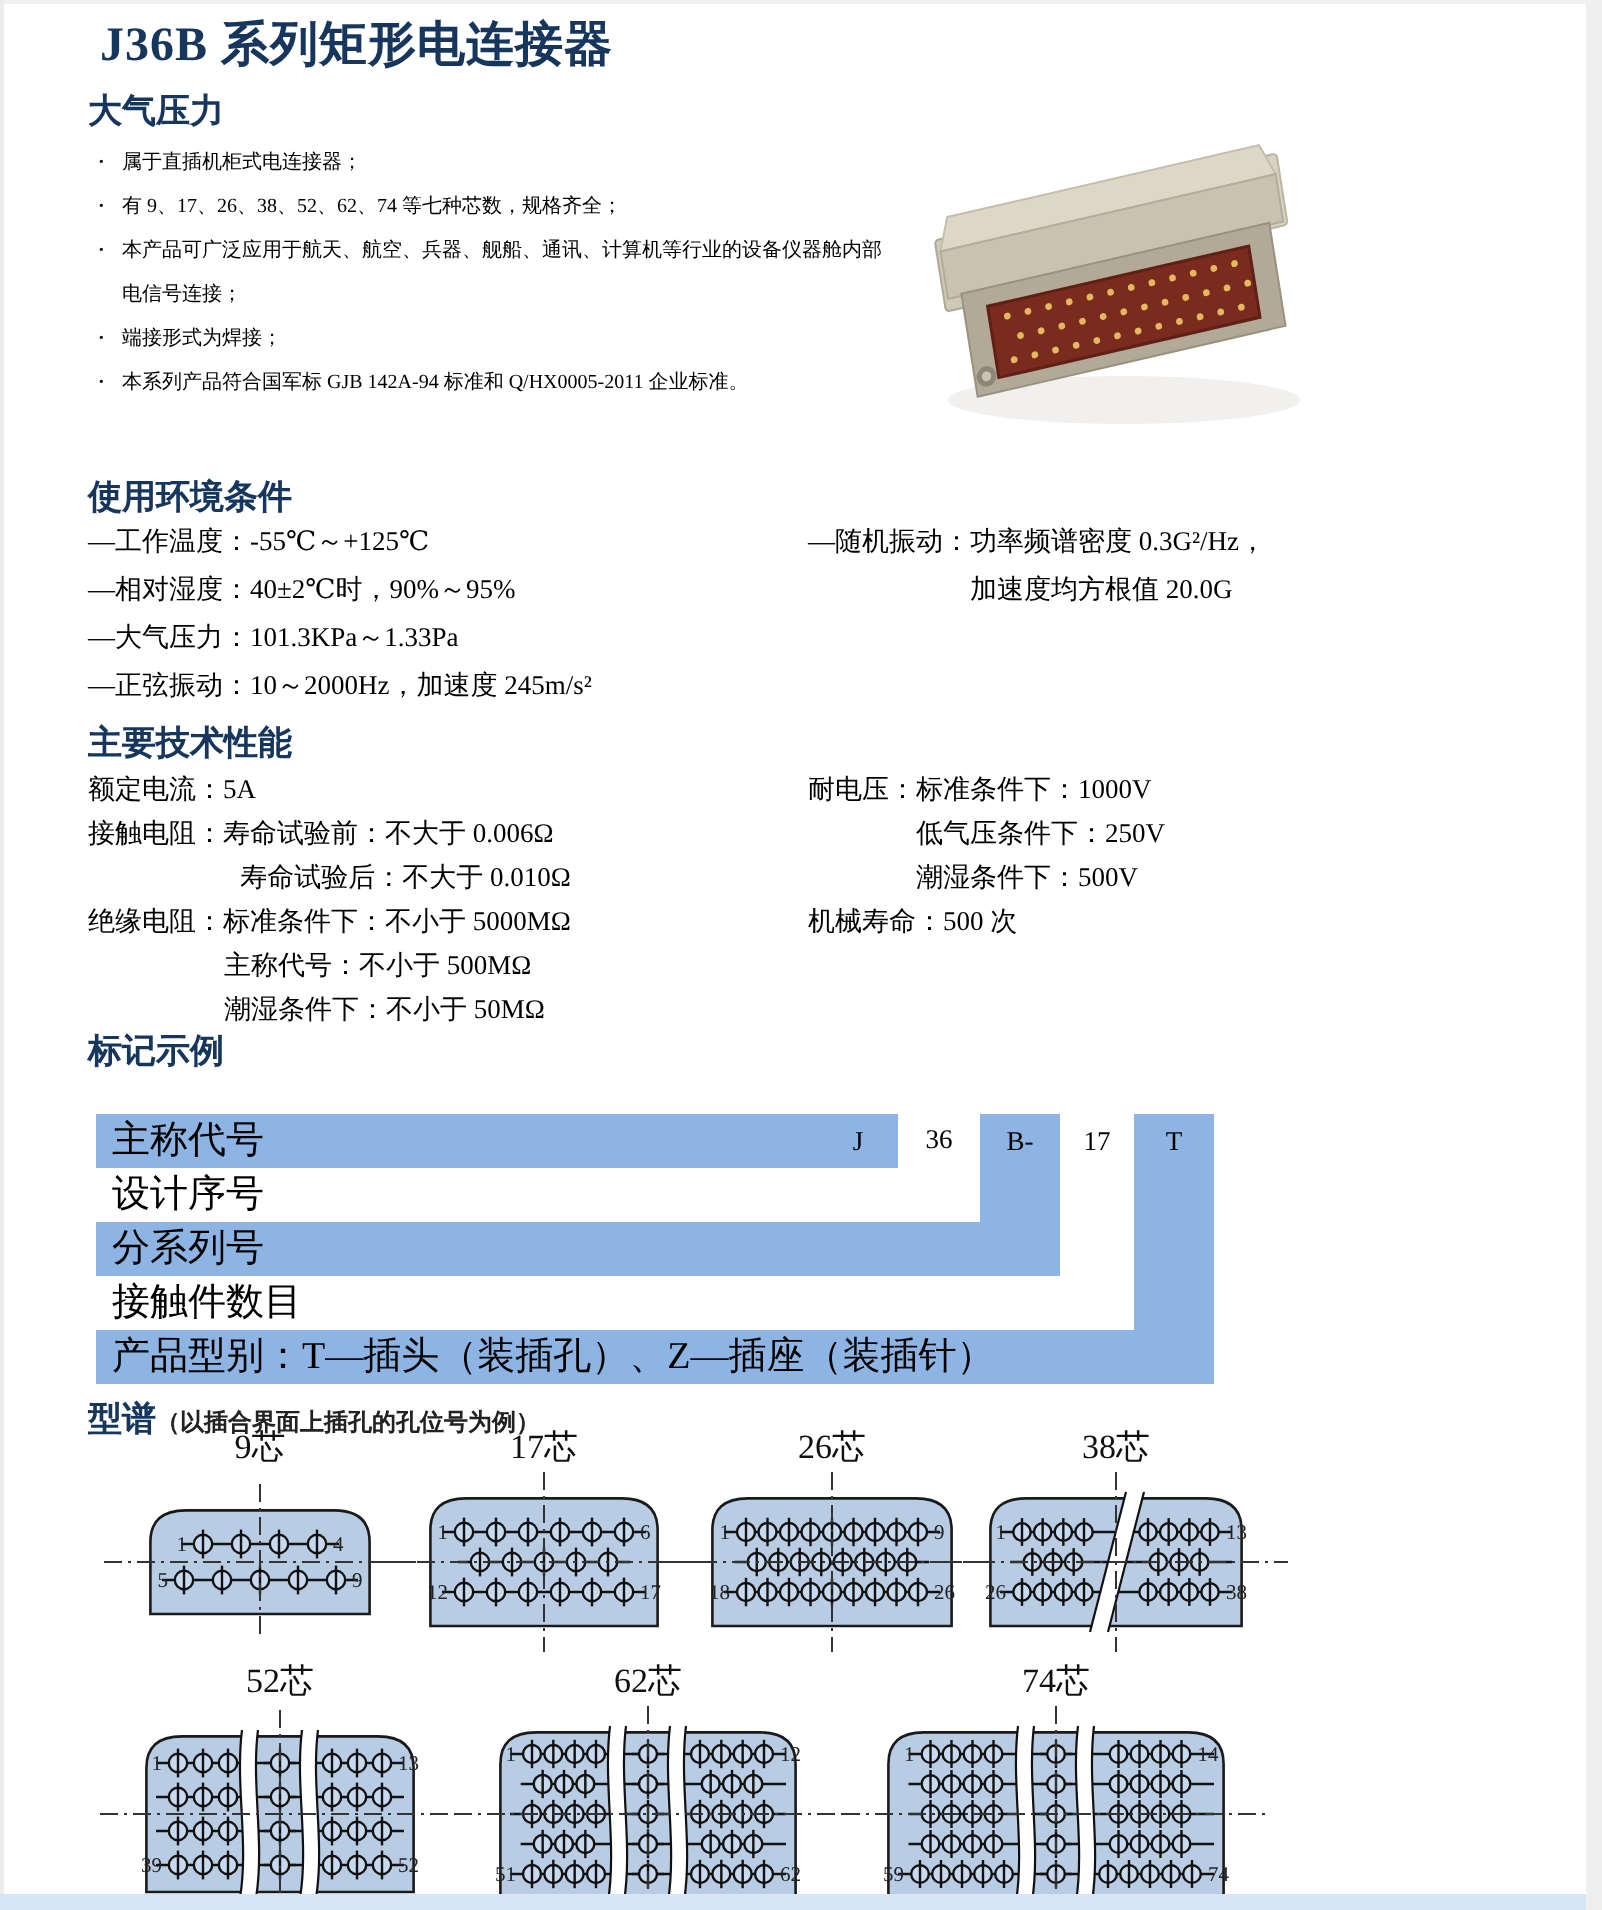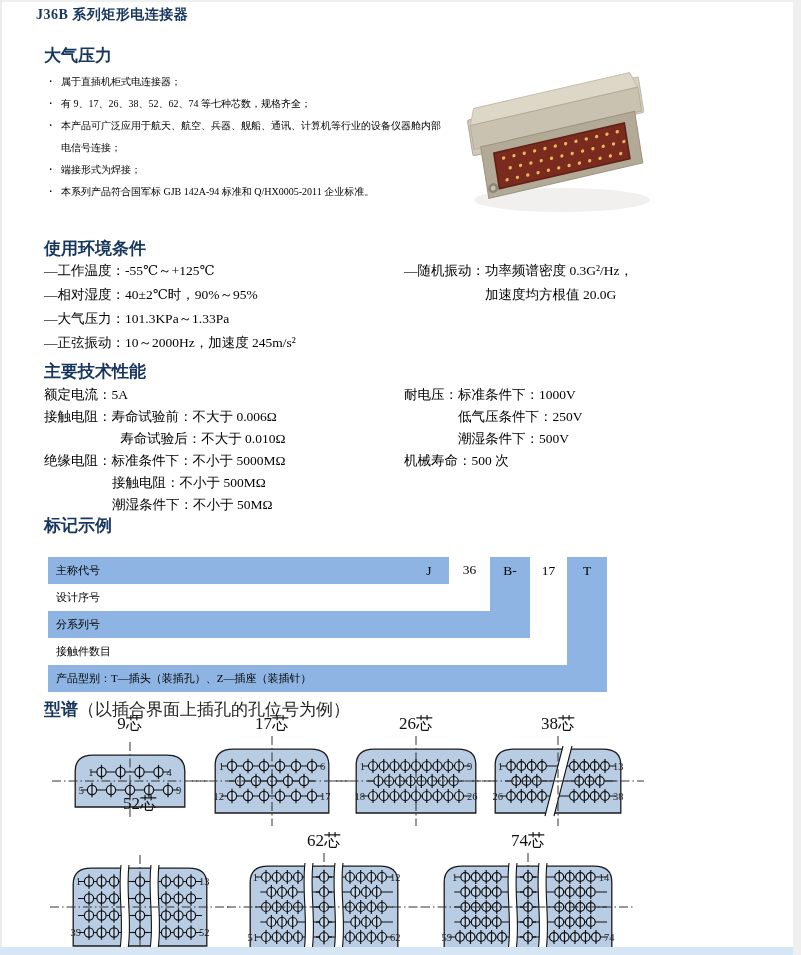--- a/index.html
+++ b/index.html
@@ -5,41 +5,41 @@
   *{margin:0;padding:0;box-sizing:border-box}
   html,body{width:801px;height:955px}
   body{position:relative;background:#fff;overflow:hidden;color:#000;
        font-family:"Liberation Serif","DejaVu Serif",serif}
   .abs{position:absolute}
   .edge-top{left:0;top:0;width:801px;height:2px;background:#f0f0f0}
   .edge-left{left:0;top:0;width:2px;height:955px;background:#ececec}
   .edge-right{left:793px;top:0;width:8px;height:955px;background:#efefef;z-index:30}
   .footer-bar{left:0;top:947px;width:801px;height:8px;background:#d7e6f4;z-index:20}
 
-  .page-title{left:36px;top:6px;font-size:14px;font-weight:bold;color:#17365d;letter-spacing:.5px}
+  .page-title{left:50px;top:6px;font-size:24px;font-weight:bold;color:#17365d;letter-spacing:.5px}
   .sec-head{font-size:17px;font-weight:bold;color:#17365d}
   #h-intro{left:44px;top:44px}
   #h-env{left:44px;top:237px}
   #h-perf{left:44px;top:360px}
   #h-mark{left:44px;top:514px}
   #h-spec{left:44px;top:698px}
-  .head-note{font-size:17px;font-weight:normal;color:#222;letter-spacing:0}
+  .head-note{font-size:12px;font-weight:bold;color:#222;letter-spacing:0}
 
   #intro-bullets{left:48px;top:71px;width:396px;list-style:none;font-size:10px;line-height:22px}
   #intro-bullets li{position:relative;padding-left:13px}
   #intro-bullets li::before{content:"·";position:absolute;left:1px;top:0;font-weight:bold}
 
   .spec-col{font-size:13.5px;white-space:nowrap}
   #env-left{left:44px;top:259px;line-height:24px}
   #env-right{left:404px;top:259px;line-height:24px}
   #perf-left{left:44px;top:384px;line-height:22px}
   #perf-right{left:404px;top:384px;line-height:22px}
 
   .mk{background:#8db4e2}
-  .mk-label{left:56px;height:27px;line-height:27px;font-size:11px;z-index:3}
+  .mk-label{left:56px;height:27px;line-height:27px;font-size:19px;z-index:3}
   .mk-cell{height:27px;line-height:27px;font-size:13.5px;text-align:center;z-index:3}
 
   .conn-label{position:absolute;width:80px;text-align:center;font-size:17px;color:#111}
   #spectrum-figures svg{position:absolute}
   svg text{font-family:"Liberation Serif","DejaVu Serif",serif}
 </style>
 </head>
 <body>
 
 <div class="abs edge-top"></div>
@@ -121,21 +121,21 @@
     <div>—随机振动：功率频谱密度 0.3G²/Hz，</div>
     <div style="padding-left: 81px;">加速度均方根值 20.0G</div>
   </div>
 
 <h2 class="abs sec-head" id="h-perf">主要技术性能</h2>
 <div class="abs spec-col" id="perf-left">
     <div>额定电流：5A</div>
     <div>接触电阻：寿命试验前：不大于 0.006Ω</div>
     <div style="padding-left: 68px; text-align: right;">寿命试验后：不大于 0.010Ω</div>
     <div>绝缘电阻：标准条件下：不小于 5000MΩ</div>
-    <div style="padding-left: 68px;">接触电阻：不小于 500MΩ</div>
+    <div style="padding-left: 68px;">主称代号：不小于 500MΩ</div>
     <div style="padding-left: 68px;">潮湿条件下：不小于 50MΩ</div>
   </div>
 <div class="abs spec-col" id="perf-right">
     <div>耐电压：标准条件下：1000V</div>
     <div style="padding-left: 54px;">低气压条件下：250V</div>
     <div style="padding-left: 54px;">潮湿条件下：500V</div>
     <div>机械寿命：500 次</div>
   </div>
 
 <h2 class="abs sec-head" id="h-mark">标记示例</h2>
@@ -435,21 +435,21 @@
       <line x1="60" y1="65.5" x2="76" y2="65.5" stroke="#111" stroke-width="1.2" fill="none"></line>
       <circle cx="68" cy="65.5" r="4.6" fill="#c7d9ee" stroke="#111" stroke-width="1.2"></circle>
       <line x1="68" y1="58.3" x2="68" y2="72.7" stroke="#111" stroke-width="1.2" fill="none"></line>
       <line x1="-22" y1="40" x2="158" y2="40" stroke="#333" stroke-width="1" stroke-dasharray="9 3 1.5 3" fill="none"></line>
       <line x1="68" y1="-12" x2="68" y2="92" stroke="#333" stroke-width="1" stroke-dasharray="9 3 1.5 3" fill="none"></line>
       <text x="9" y="18" font-size="10.5" fill="#222" text-anchor="end">1</text>
       <text x="127" y="18" font-size="10.5" fill="#222" text-anchor="start">13</text>
       <text x="9" y="69" font-size="10.5" fill="#222" text-anchor="end">39</text>
       <text x="127" y="69" font-size="10.5" fill="#222" text-anchor="start">52</text>
     </svg>
-    <div class="conn-label" style="left: 100px; top: 792px;">52芯</div>
+    <div class="conn-label" style="left: 100px; top: 829px;">52芯</div>
     <svg width="198" height="112" viewBox="-24 -14 198 112" style="left: 225px; top: 851px;">
       <path d="M1.2 83 L1.2 17 Q1.2 1.2 19 1.2 L131 1.2 Q148.8 1.2 148.8 17 L148.8 83 Z" fill="#b8cce4" stroke="#1a1a1a" stroke-width="1.3"></path>
       <line x1="6" y1="12" x2="144" y2="12" stroke="#111" stroke-width="1.2" fill="none"></line>
       <line x1="11.333333333333332" y1="27" x2="144" y2="27" stroke="#111" stroke-width="1.2" fill="none"></line>
       <line x1="6" y1="42" x2="144" y2="42" stroke="#111" stroke-width="1.2" fill="none"></line>
       <line x1="11.333333333333332" y1="57" x2="144" y2="57" stroke="#111" stroke-width="1.2" fill="none"></line>
       <line x1="6" y1="72" x2="144" y2="72" stroke="#111" stroke-width="1.2" fill="none"></line>
       <circle cx="17" cy="12" r="4.4799999999999995" fill="#c7d9ee" stroke="#111" stroke-width="1.2"></circle>
       <line x1="17" y1="4.92" x2="17" y2="19.08" stroke="#111" stroke-width="1.2" fill="none"></line>
       <circle cx="27.666666666666664" cy="12" r="4.4799999999999995" fill="#c7d9ee" stroke="#111" stroke-width="1.2"></circle>

